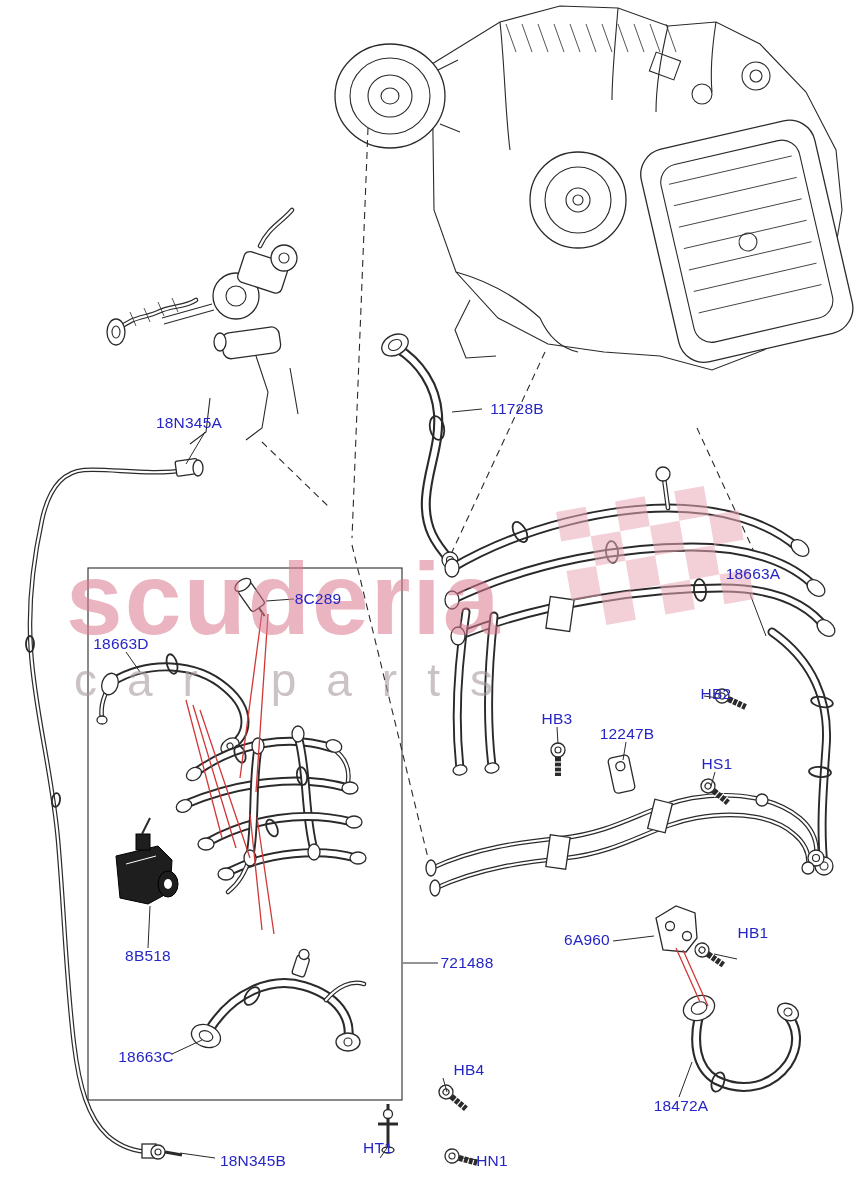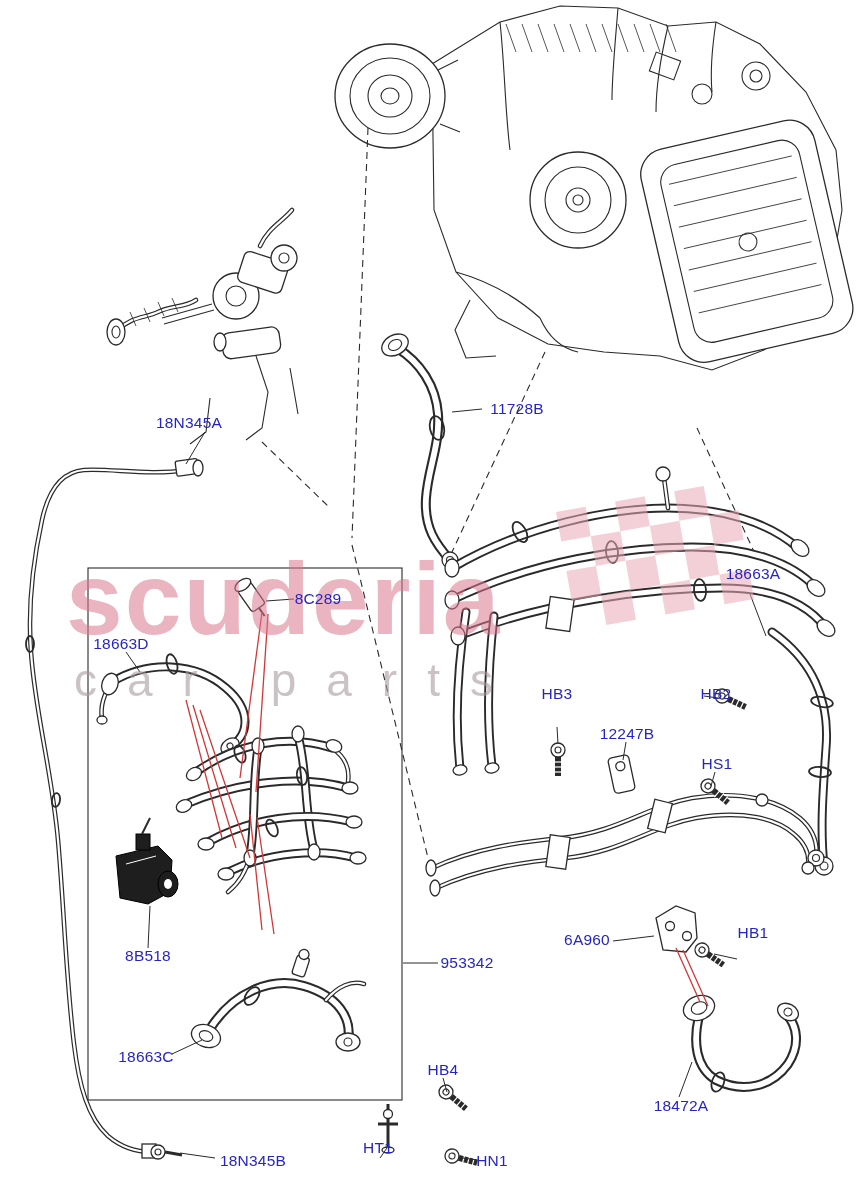--- a/index.html
+++ b/index.html
@@ -404,27 +404,27 @@
     <text x="74" y="696" font-size="46" letter-spacing="30" fill="#a89aa0" fill-opacity="0.6">car parts</text>
   </g>
 </svg>
 
 <div class="part-label" style="left:189px;top:423px">18N345A</div>
 <div class="part-label" style="left:517px;top:409px">11728B</div>
 <div class="part-label" style="left:318px;top:599px">8C289</div>
 <div class="part-label" style="left:121px;top:644px">18663D</div>
 <div class="part-label" style="left:753px;top:574px">18663A</div>
 <div class="part-label" style="left:716px;top:694px">HB2</div>
-<div class="part-label" style="left:557px;top:694px">HB3</div>
+<div class="part-label" style="left:557px;top:719px">HB3</div>
 <div class="part-label" style="left:627px;top:734px">12247B</div>
 <div class="part-label" style="left:717px;top:764px">HS1</div>
 <div class="part-label" style="left:148px;top:956px">8B518</div>
-<div class="part-label" style="left:467px;top:963px">953342</div>
+<div class="part-label" style="left:467px;top:963px">721488</div>
 <div class="part-label" style="left:587px;top:940px">6A960</div>
 <div class="part-label" style="left:753px;top:933px">HB1</div>
 <div class="part-label" style="left:146px;top:1057px">18663C</div>
-<div class="part-label" style="left:443px;top:1070px">HB4</div>
+<div class="part-label" style="left:469px;top:1070px">HB4</div>
 <div class="part-label" style="left:681px;top:1106px">18472A</div>
 <div class="part-label" style="left:253px;top:1161px">18N345B</div>
 <div class="part-label" style="left:378px;top:1148px">HT1</div>
 <div class="part-label" style="left:492px;top:1161px">HN1</div>
 
 </div>
 
 </body></html>

